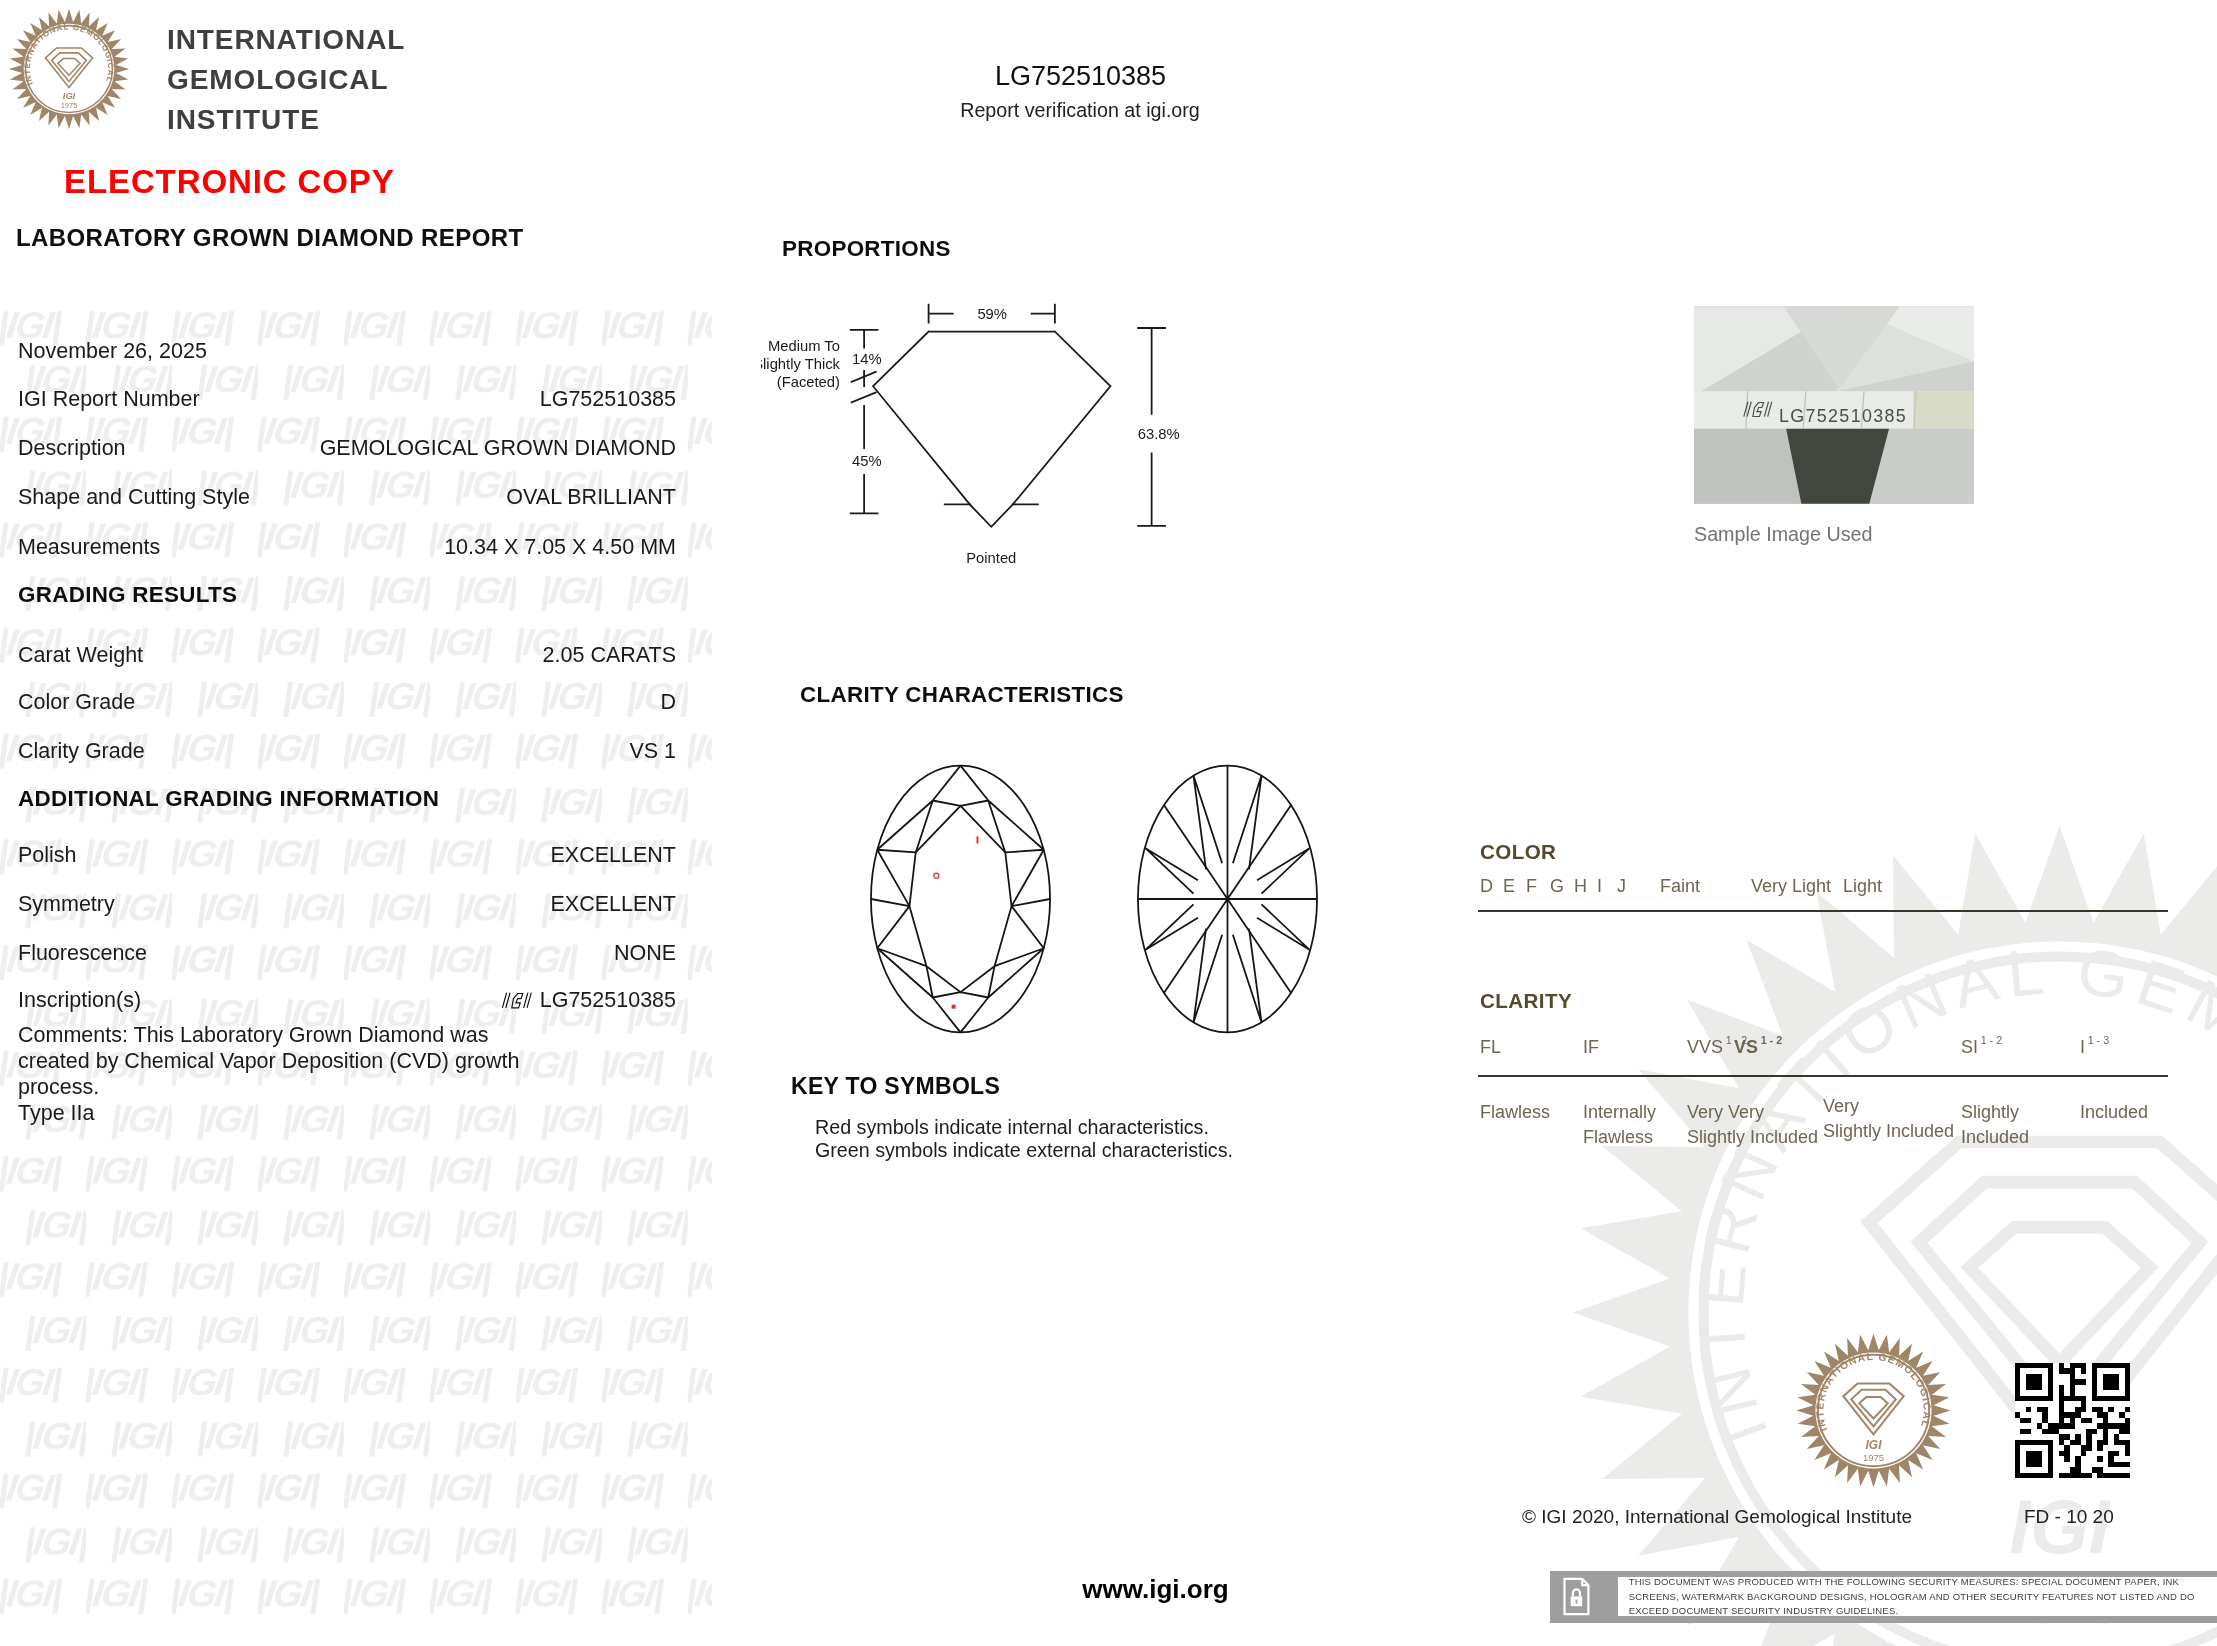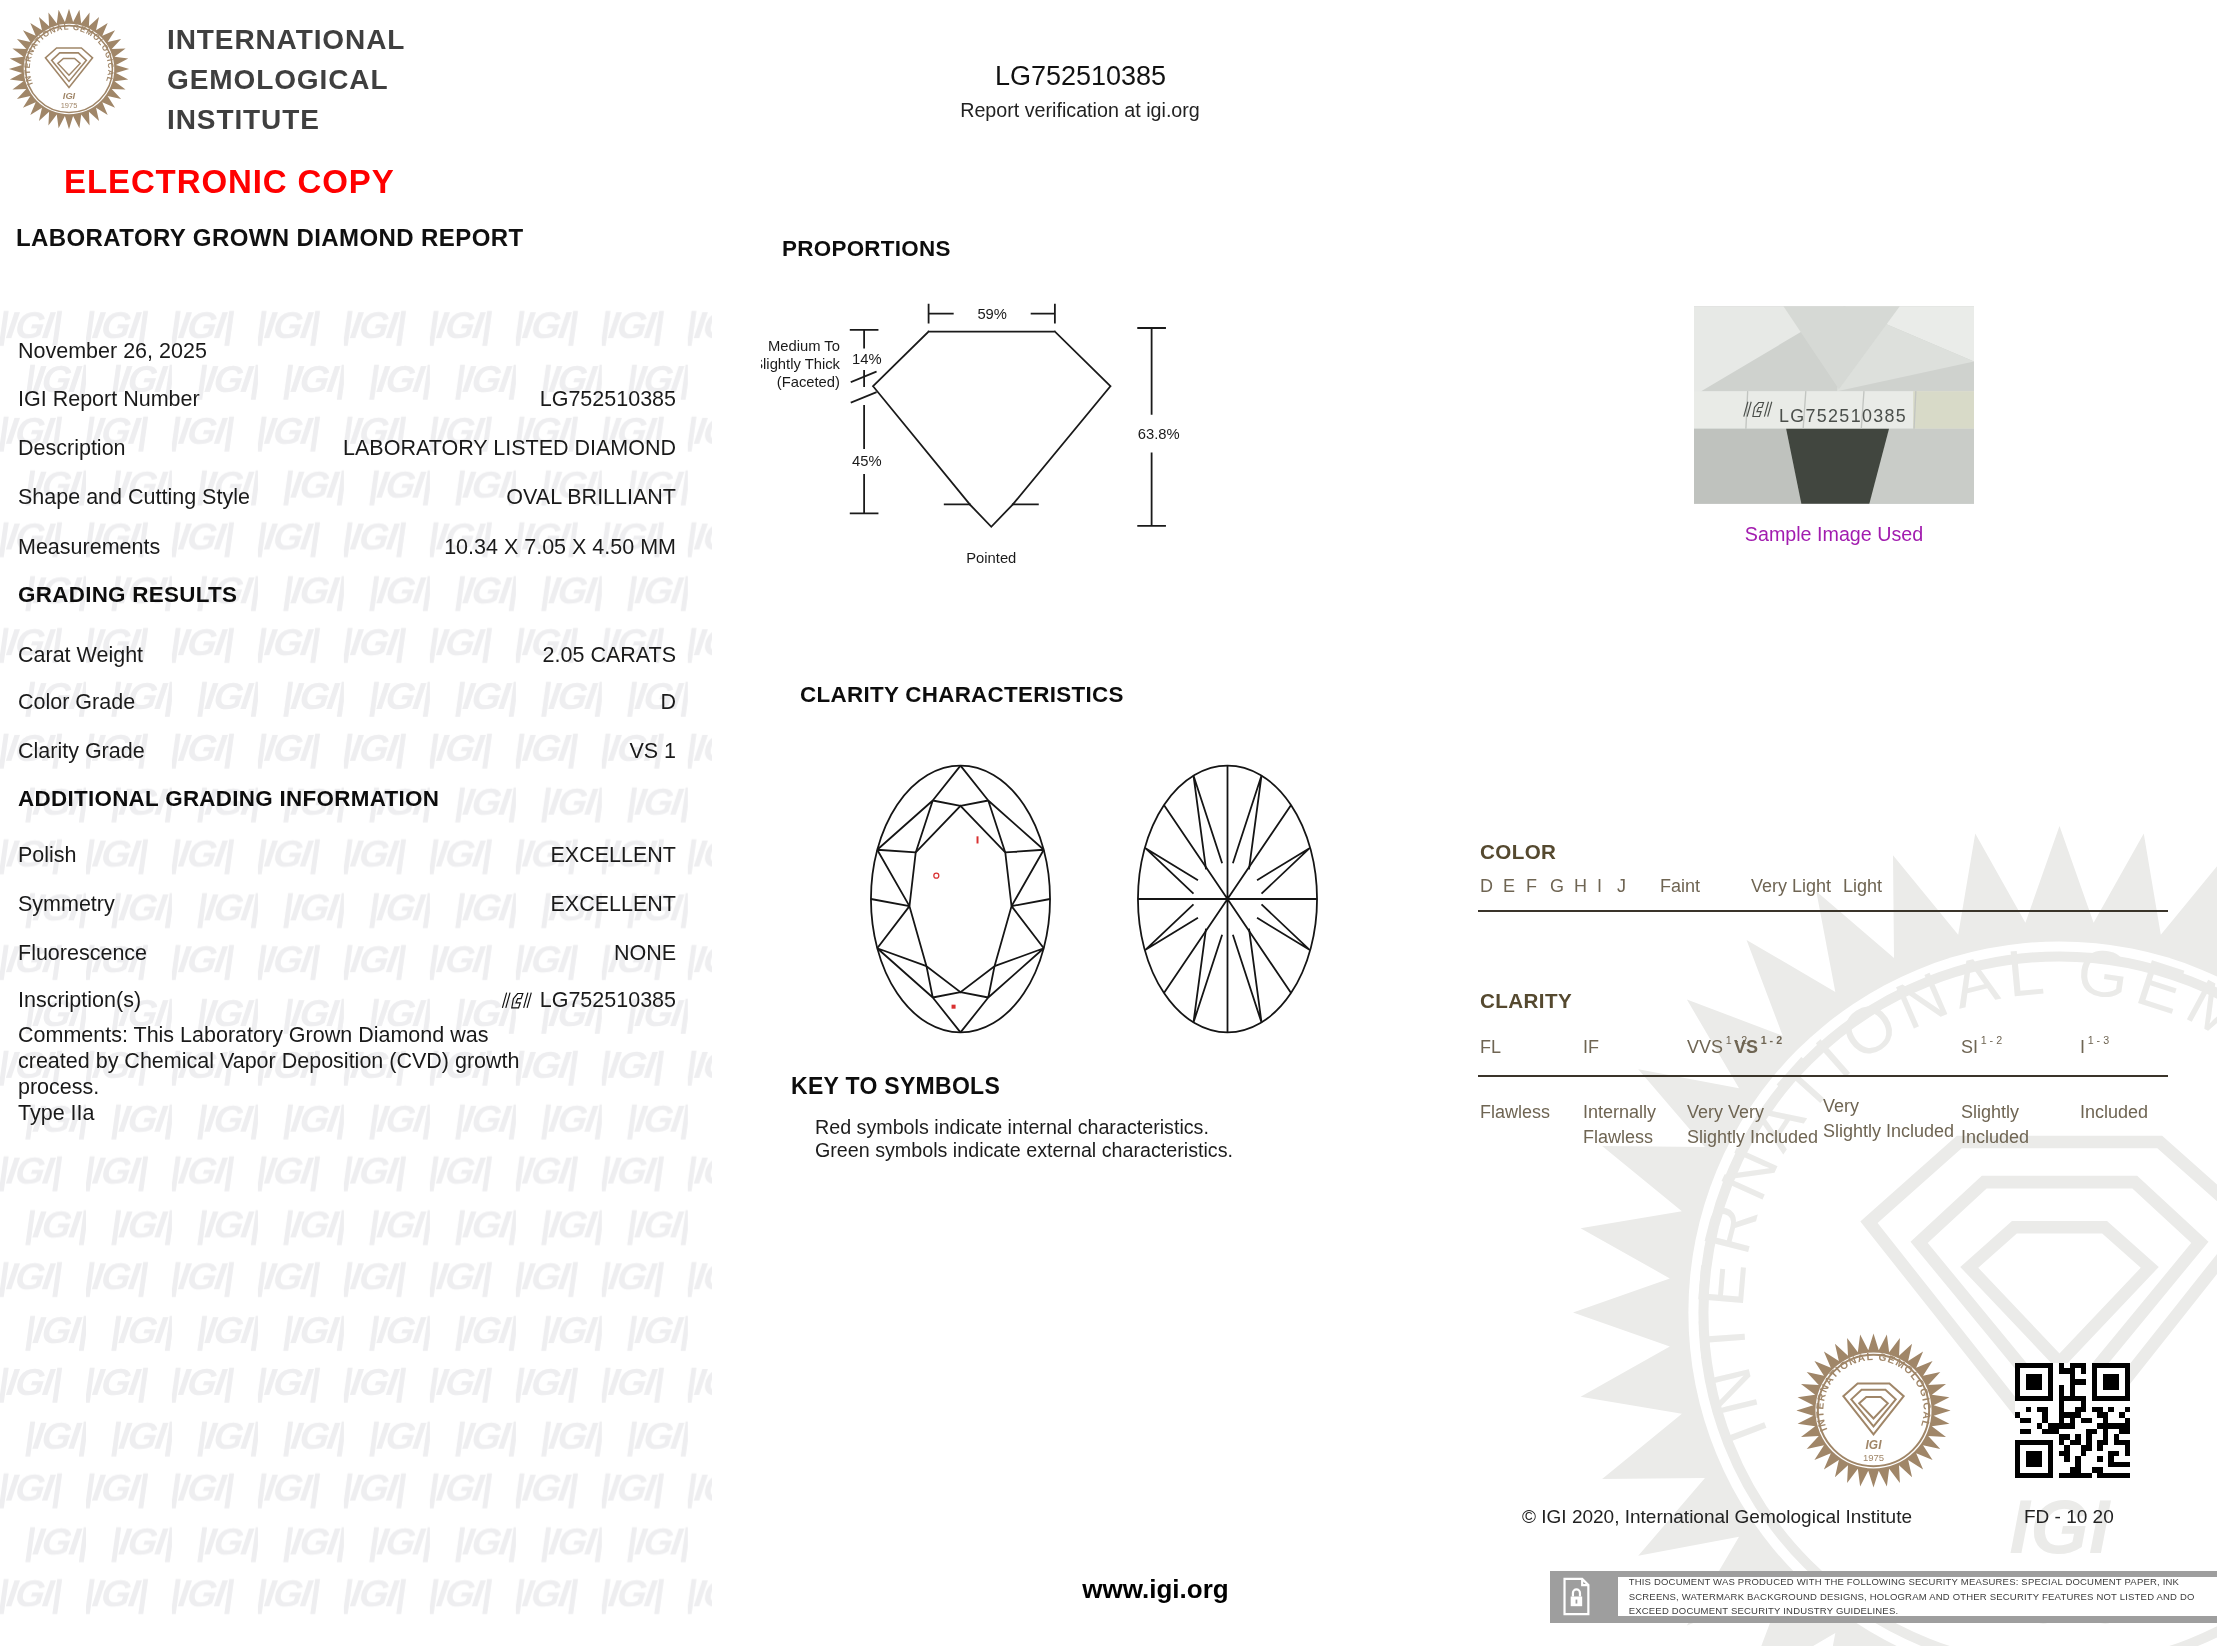--- a/index.html
+++ b/index.html
@@ -19,21 +19,21 @@
   .drow{display:flex;justify-content:space-between;width:658px;font-size:21.5px;color:var(--ink);}
   .sechead{font-size:22.4px;font-weight:700;color:#0d0d0d;letter-spacing:0.3px;}
   .comments{font-size:21.5px;color:var(--ink);line-height:26px;width:502px;}
   .paneltitle{font-size:22.4px;font-weight:700;color:#0d0d0d;letter-spacing:0.3px;}
   .keyline{font-size:19.7px;color:#1c1c1c;line-height:23px;}
   .scaletitle{font-size:20.6px;font-weight:700;color:var(--olive);letter-spacing:0.4px;}
   .scaleitem{position:absolute;font-size:18px;color:var(--scale);white-space:nowrap;}
   .hrline{position:absolute;height:1.8px;background:#3a342a;}
   .gsup{font-size:10.7px;vertical-align:9px;margin-left:2.7px;}
   .desc2{line-height:25px;}
-  .caption{font-size:19.7px;color:#a21caf;text-align:center;}
+  .caption{font-size:19.7px;color:#737373;text-align:left;}
   .copyright{font-size:19px;color:#222;}
   .fdcode{font-size:19px;color:#222;}
   .website{font-size:26px;font-weight:700;color:#000;}
   .secbar{background:var(--bar);}
   .secbox{background:#fff;font-size:9.5px;color:#3c3c3c;letter-spacing:0.2px;line-height:14.3px;
           display:flex;align-items:center;padding:3.6px 10.7px;}
   svg text{font-family:"Liberation Sans",sans-serif;}
   .diagtext{font-size:16.5px;fill:#1a1a1a;}
 </style>
 </head>
@@ -105,21 +105,21 @@
   <div class="abs layer1 topverify" style="left:901px;top:99px;width:358px;">Report verification at igi.org</div>
 
   <div class="abs layer1" style="left:18px;top:339px;font-size:21.5px;color:var(--ink);">November 26, 2025</div>
 
   <div class="abs layer1 drow" style="left:18px;top:387px;">
     <span>IGI Report Number</span>
     <span>LG752510385</span>
   </div>
   <div class="abs layer1 drow" style="left:18px;top:436px;">
     <span>Description</span>
-    <span>LABORATORY LISTED DIAMOND</span>
+    <span>GEMOLOGICAL GROWN DIAMOND</span>
   </div>
   <div class="abs layer1 drow" style="left:18px;top:485px;">
     <span>Shape and Cutting Style</span>
     <span>OVAL BRILLIANT</span>
   </div>
   <div class="abs layer1 drow" style="left:18px;top:535px;">
     <span>Measurements</span>
     <span>10.34 X 7.05 X 4.50 MM</span>
   </div>
 

